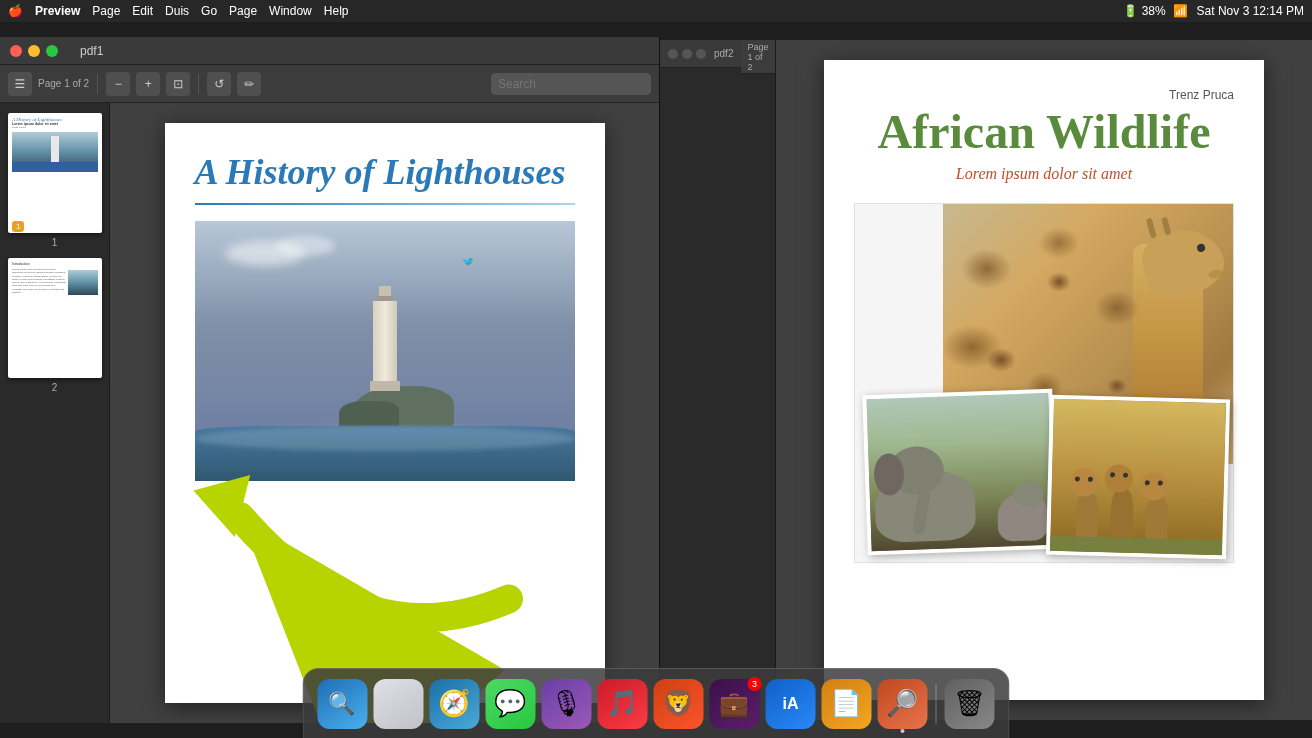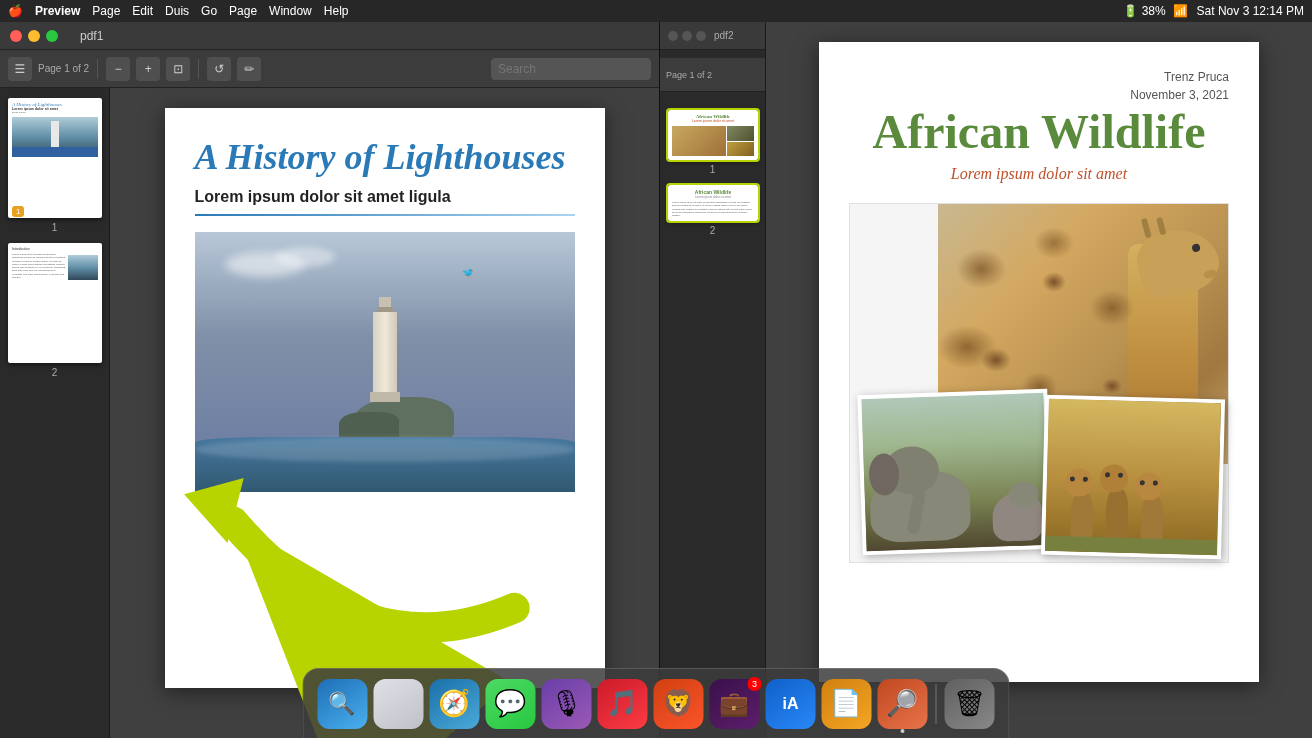--- a/index.html
+++ b/index.html
@@ -21,20 +21,21 @@
     .tl-red { background: #ff5f57; }
     .tl-yellow { background: #febc2e; }
     .tl-green { background: #28c840; }
 
     
     .app-container {
       position: absolute;
       top: 22px; left: 0; right: 0; bottom: 0;
       display: flex;
       flex-direction: row;
+      align-items: center;
     }
 
     
     .pdf-window-left {
       width: 660px;
       display: flex;
       flex-direction: column;
       background: #2c2c2c;
       border-right: 1px solid #111;
     }
@@ -599,21 +600,20 @@
               </div>
             </div>
           </div>
           <div class="thumb-page-num">2</div>
         </div>
       </div>
 
       <div class="page-view" style="position:relative;">
         <div class="pdf-page">
           <h1 class="lh-title">A History of Lighthouses</h1>
-          <div class="lh-subtitle">Lorem ipsum dolor sit amet ligula</div>
           <div class="lh-divider"></div>
           <div class="lh-image">
 
             <div style="position:absolute;inset:0;background:linear-gradient(180deg,#b8c8d8 0%,#8090a8 40%,#6878a0 100%);"></div>
 
             <div style="position:absolute;top:20px;left:30px;width:80px;height:25px;background:rgba(255,255,255,0.5);border-radius:50%;filter:blur(4px);"></div>
             <div style="position:absolute;top:15px;left:80px;width:60px;height:20px;background:rgba(255,255,255,0.4);border-radius:50%;filter:blur(3px);"></div>
 
             <div style="position:absolute;bottom:50px;left:42%;width:100px;height:45px;background:#607060;border-radius:50% 40% 20% 20%;"></div>
             <div style="position:absolute;bottom:50px;left:38%;width:60px;height:30px;background:#506050;border-radius:40% 30% 20% 20%;"></div>
@@ -644,21 +644,21 @@
           <polygon points="35,375 90,360 75,420" fill="#b8d400"></polygon>
         </svg>
       </div>
     </div>
   </div>
 
   <div class="pdf-window-right">
 
     <div style="display:flex;flex-direction:row;flex:1;overflow:hidden;">
 
-      <div style="width:106px;background:#2a2a2a;border-right:1px solid #1a1a1a;overflow-y:auto;display:flex;flex-direction:column;gap:8px;">
+      <div style="width:116px;background:#2a2a2a;border-right:1px solid #1a1a1a;overflow-y:auto;display:flex;flex-direction:row;gap:0;">
 
         <div style="height:28px;background:#3a3a3a;border-bottom:1px solid #222;display:flex;align-items:center;padding:0 8px;gap:4px;">
           <div style="display:flex;gap:4px;">
             <div style="width:10px;height:10px;border-radius:50%;background:#555;"></div>
             <div style="width:10px;height:10px;border-radius:50%;background:#555;"></div>
             <div style="width:10px;height:10px;border-radius:50%;background:#555;"></div>
           </div>
           <span style="font-size:10px;color:#aaa;margin-left:4px;">pdf2</span>
         </div>
 
@@ -696,21 +696,20 @@
               </div>
             </div>
             <div style="font-size:10px;color:#aaa;text-align:center;margin-top:4px;">2</div>
           </div>
         </div>
       </div>
 
       <div style="flex:1;background:#404040;overflow-y:auto;display:flex;align-items:flex-start;justify-content:center;padding:20px;">
         <div class="aw-page">
           <div class="aw-author-line">Trenz Pruca</div>
-          <div class="aw-author-line">November 3, 2021</div>
           <h1 class="aw-title">African Wildlife</h1>
           <div class="aw-subtitle">Lorem ipsum dolor sit amet</div>
 
           <div class="photo-collage">
 
             <div class="photo-giraffe">
               <div class="giraffe-spots"></div>
 
               <div style="position:absolute;bottom:0;right:30px;width:70px;height:220px;background:linear-gradient(to bottom,#d4b060,#c09040,#a87030);border-radius:10px 10px 5px 5px;">
                 <div style="position:absolute;top:-15px;right:-20px;width:80px;height:65px;background:#c8a058;border-radius:40% 60% 40% 30%;transform:rotate(-15deg);">

